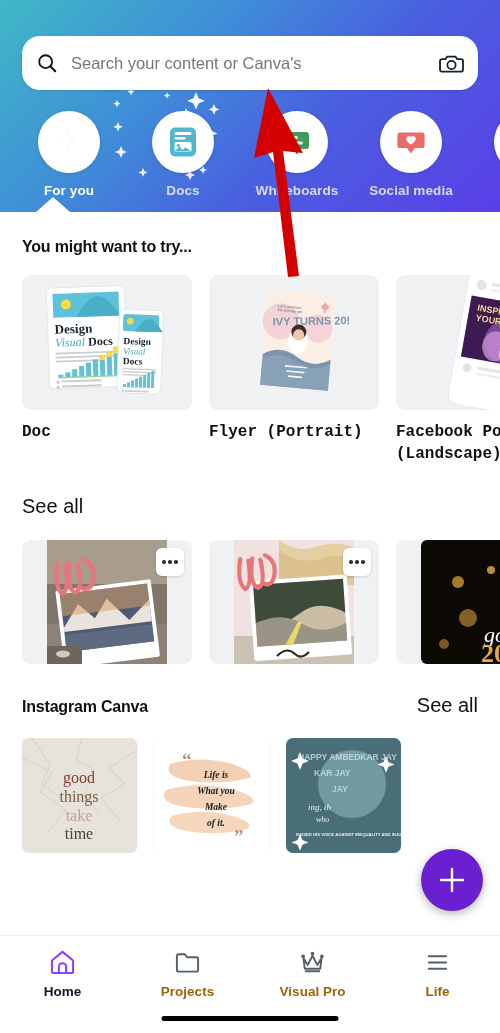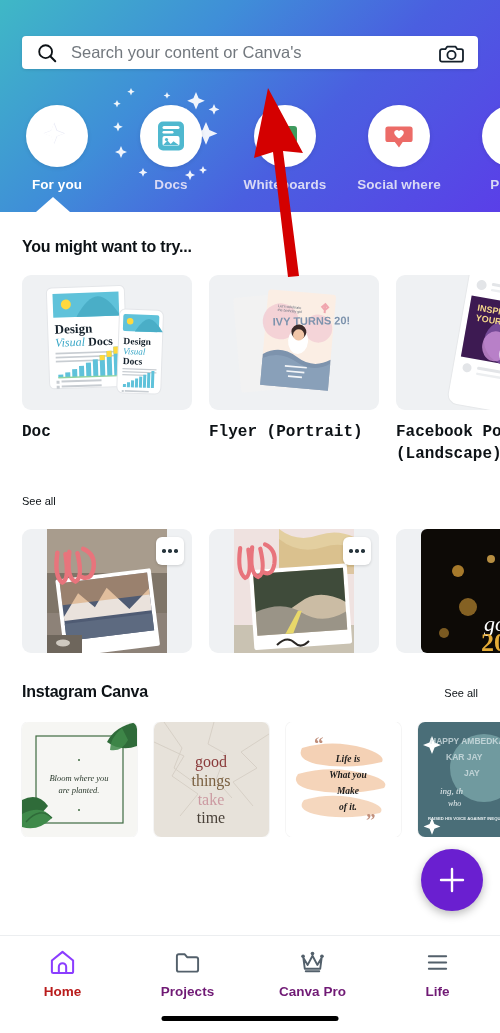--- a/index.html
+++ b/index.html
@@ -16,38 +16,39 @@
   .header {
     position:relative;
     height:212px;
     background:linear-gradient(135deg,#3fb8c6 0%,#3f8ed8 34%,#4a5fe0 62%,#5a3fe8 100%);
     overflow:hidden;
   }
   .hdr-sparkles { position:absolute; inset:0; pointer-events:none; }
 
   .searchbar {
     position:absolute; left:22px; top:36px;
-    width:456px; height:33px;
-    background:#fff; border-radius:4px;
+    width:456px; height:54px;
+    background:#fff; border-radius:18px;
     display:flex; align-items:center;
     padding:0 14px;
     box-shadow:0 1px 3px rgba(0,0,0,.12);
   }
   .search-input {
     flex:1; border:none; outline:none;
     font-family:"Liberation Sans", sans-serif;
     font-size:16.5px; color:#6b7177;
     background:transparent; margin-left:13px;
   }
   .search-input::placeholder { color:#72787e; }
 
   .cats {
     position:absolute; left:0; top:98px;
     width:100%; height:100px;
-    display:flex; align-items:center;
+    display:flex; align-items:flex-end;
+    padding-left:12px;
   }
   .cat { width:114px; flex:0 0 114px; text-align:center; position:relative; }
   .cat-circle {
     width:62px; height:62px; border-radius:50%;
     background:#fff; margin:0 auto;
     display:flex; align-items:center; justify-content:center;
     box-shadow:0 1px 4px rgba(0,0,0,.10);
   }
   .cat-label {
     margin-top:10px; font-size:13.5px; font-weight:700;
@@ -62,21 +63,21 @@
     clip-path:polygon(50% 0%, 100% 100%, 0% 100%);
     border-radius:6px 6px 0 0;
   }
 
   
   .section-head {
     display:flex; align-items:baseline; justify-content:space-between;
     padding:0 22px;
   }
   .section-title { font-size:16px; font-weight:700; color:#0d1216; letter-spacing:-.2px; }
-  .see-all { font-size:11px; color:#0d1216; font-weight:400; }
+  .see-all { font-size:20px; color:#0d1216; font-weight:400; }
 
   .row { display:flex; gap:17px; padding-left:22px; overflow:hidden; }
 
   
   .try-card { flex:0 0 170px; }
   .try-thumb {
     width:170px; height:135px; border-radius:9px;
     background:#eff1f3; overflow:hidden; position:relative;
   }
   .try-label {
@@ -116,22 +117,22 @@
   }
 
   
   .bottomnav {
     position:absolute; left:0; bottom:0; width:100%; height:98px;
     background:#fff; border-top:1px solid #eceef0;
     display:flex; align-items:flex-start; padding-top:13px;
     z-index:45;
   }
   .navitem { flex:1; text-align:center; }
-  .navlabel { margin-top:5px; font-size:13.5px; font-weight:700; color:#701a75; }
-  .navitem.active .navlabel { color:#b91c1c; }
+  .navlabel { margin-top:5px; font-size:13.5px; font-weight:700; color:#a16207; }
+  .navitem.active .navlabel { color:#0f172a; }
   .homebar {
     position:absolute; left:50%; transform:translateX(-50%); bottom:12px;
     width:177px; height:5px; border-radius:3px; background:#000;
   }
 
   
   .arrow { position:absolute; left:0; top:0; pointer-events:none; z-index:60; }
 </style>
 </head>
 <body>
@@ -208,21 +209,21 @@
       <div class="cat-label dim">Whiteboards</div>
     </div>
 
     <div class="cat">
       <div class="cat-circle">
         <svg width="32" height="32" viewBox="0 0 32 32">
           <path d="M5 6.5h22a2.6 2.6 0 012.6 2.6v10.4a2.6 2.6 0 01-2.6 2.6h-7.3L16 27.5l-4.2-5.4H5a2.6 2.6 0 01-2.6-2.6V9.1A2.6 2.6 0 015 6.5z" fill="#ec6b67"></path>
           <path d="M16 18.6s-4.8-2.9-4.8-6.0a2.6 2.6 0 014.8-1.3 2.6 2.6 0 014.8 1.3c0 3.1-4.8 6.0-4.8 6.0z" fill="#fff"></path>
         </svg>
       </div>
-      <div class="cat-label dim">Social where</div>
+      <div class="cat-label dim">Social media</div>
     </div>
 
     <div class="cat">
       <div class="cat-circle">
         
       </div>
       <div class="cat-label dim">Presen</div>
     </div>
 
   </div>
@@ -437,35 +438,20 @@
 </div>
 
 <div style="margin-top:30px;">
   <div class="section-head">
     <div class="section-title">Instagram Canva</div>
     <div class="see-all">See all</div>
   </div>
 
   <div class="row" style="margin-top:21px; gap:17px;">
 
-    <div class="ig-card">
-      <svg width="115" height="115" viewBox="0 0 115 115">
-        <rect width="115" height="115" fill="#f6f6f3"></rect>
-        <rect x="14" y="14" width="87" height="87" fill="none" stroke="#3f6b42" stroke-width="1.2"></rect>
-        <path d="M115 0 q-22 4 -30 20 q14 10 30 4z" fill="#2f6b39"></path>
-        <path d="M100 6 q-12 10 -12 22 q12 2 18 -10z" fill="#3f8a4a" opacity=".85"></path>
-        <path d="M0 78 q16 -8 26 6 q-12 16 -26 10z" fill="#2f6b39"></path>
-        <path d="M0 92 q20 -10 30 4 q-14 14 -30 9z" fill="#3f8a4a"></path>
-        <path d="M4 100 q14 -16 26 -4" stroke="#2f6b39" stroke-width="1.4" fill="none"></path>
-        <circle cx="57" cy="38" r="1" fill="#3f6b42"></circle>
-        <circle cx="57" cy="88" r="1" fill="#3f6b42"></circle>
-        <text x="57" y="59" text-anchor="middle" font-family="Liberation Serif, serif" font-size="8.5" font-style="italic" fill="#2b3a2d">Bloom where you</text>
-        <text x="57" y="71" text-anchor="middle" font-family="Liberation Serif, serif" font-size="8.5" font-style="italic" fill="#2b3a2d">are planted.</text>
-      </svg>
-    </div>
 
     <div class="ig-card">
       <svg width="115" height="115" viewBox="0 0 115 115">
         <rect width="115" height="115" fill="#e7e2da"></rect>
         <g stroke="#d5cec4" stroke-width="1" fill="none" opacity=".9">
           <path d="M0 20 l30 14 -12 20 26 18 -18 22"></path>
           <path d="M115 12 l-28 18 16 16 -24 14 20 24"></path>
           <path d="M10 0 l18 26 -8 20 22 16"></path>
           <path d="M60 0 l-6 22 18 10 -10 26 16 18"></path>
         </g>
@@ -535,21 +521,21 @@
   </div>
 
   <div class="navitem">
     <svg width="27" height="26" viewBox="0 0 28 26" fill="none">
       <path d="M4.5 8.5 L9 16 L14 6.5 L19 16 L23.5 8.5 L22 20 H6z" stroke="#53606b" stroke-width="2" stroke-linejoin="round"></path>
       <circle cx="4.2" cy="7" r="1.9" fill="#53606b"></circle>
       <circle cx="14" cy="4.3" r="1.9" fill="#53606b"></circle>
       <circle cx="23.8" cy="7" r="1.9" fill="#53606b"></circle>
       <line x1="7" y1="22.5" x2="21" y2="22.5" stroke="#53606b" stroke-width="2" stroke-linecap="round"></line>
     </svg>
-    <div class="navlabel">Canva Pro</div>
+    <div class="navlabel">Visual Pro</div>
   </div>
 
   <div class="navitem">
     <svg width="27" height="26" viewBox="0 0 28 26" fill="none">
       <line x1="5" y1="7" x2="23" y2="7" stroke="#53606b" stroke-width="2" stroke-linecap="round"></line>
       <line x1="5" y1="13.5" x2="23" y2="13.5" stroke="#53606b" stroke-width="2" stroke-linecap="round"></line>
       <line x1="5" y1="20" x2="23" y2="20" stroke="#53606b" stroke-width="2" stroke-linecap="round"></line>
     </svg>
     <div class="navlabel">Life</div>
   </div>

